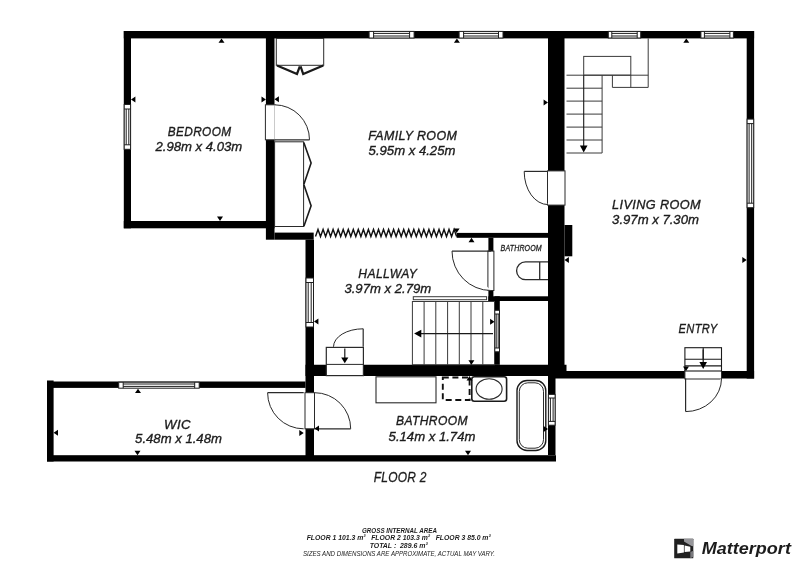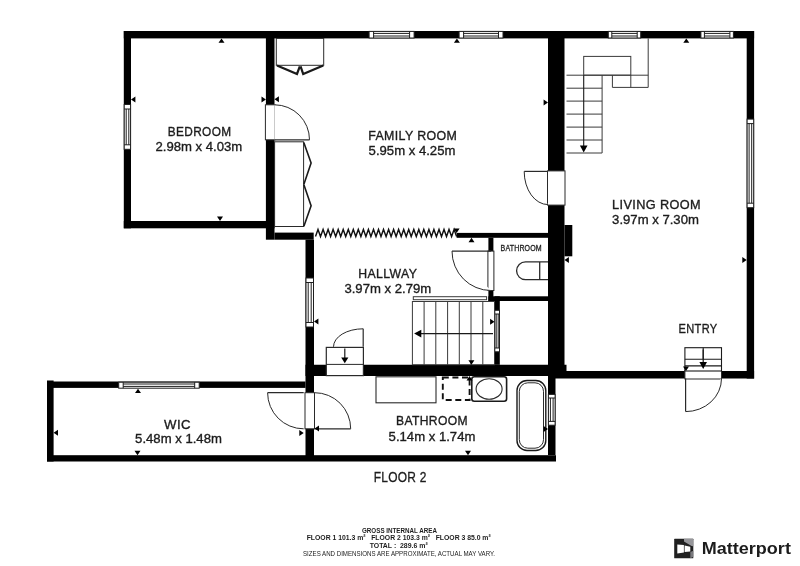--- a/index.html
+++ b/index.html
@@ -1,16 +1,16 @@
 <!DOCTYPE html>
 <html><head>
 <meta charset="utf-8">
 <style>
 html,body{margin:0;padding:0;background:#ffffff;}
-#plan{width:800px;height:566px;position:relative;font-family:"Liberation Sans",sans-serif;}
+#plan{width:800px;height:566px;position:relative;font-family:"Liberation Sans",sans-serif;font-style:italic;}
 svg text{font-family:"Liberation Sans",sans-serif;fill:#1c1c1c;}
 </style>
 </head>
 <body>
 <div id="plan">
 <svg width="800" height="566" viewBox="0 0 800 566">
 <rect x="0" y="0" width="800" height="566" fill="#ffffff"></rect>
 
 <rect x="123.8" y="31" width="630.3" height="7.4" fill="#000"></rect>
 

